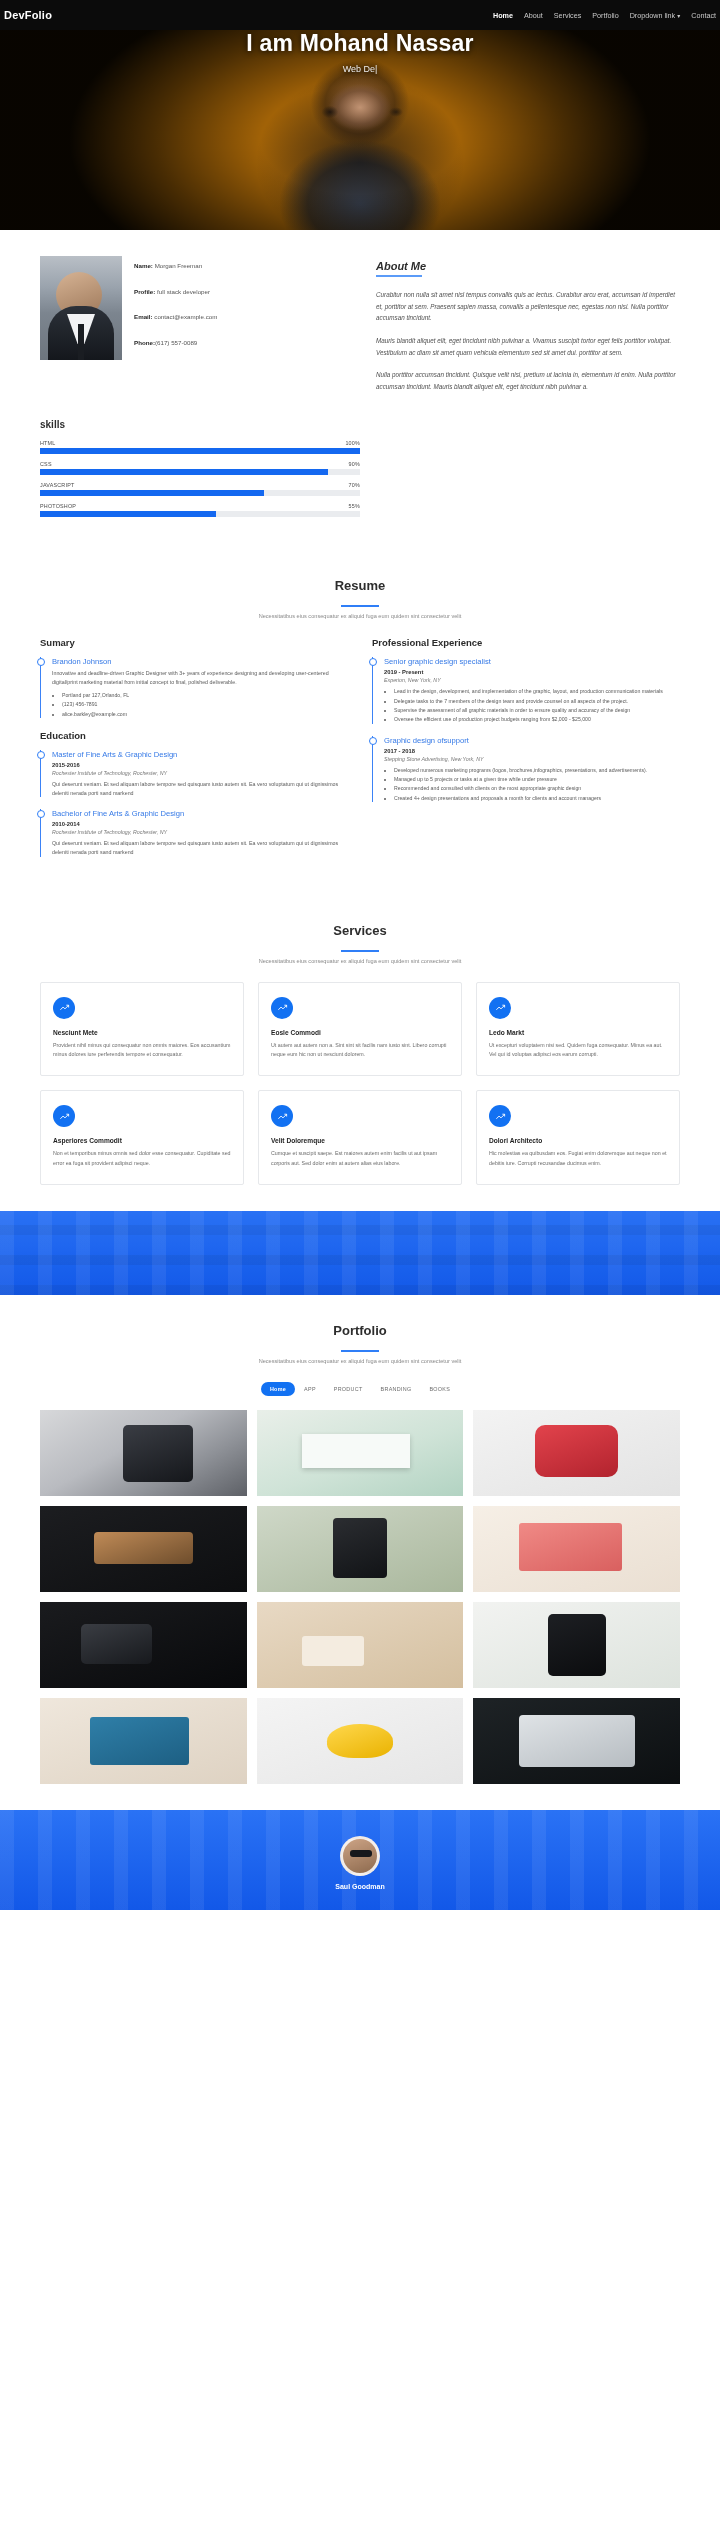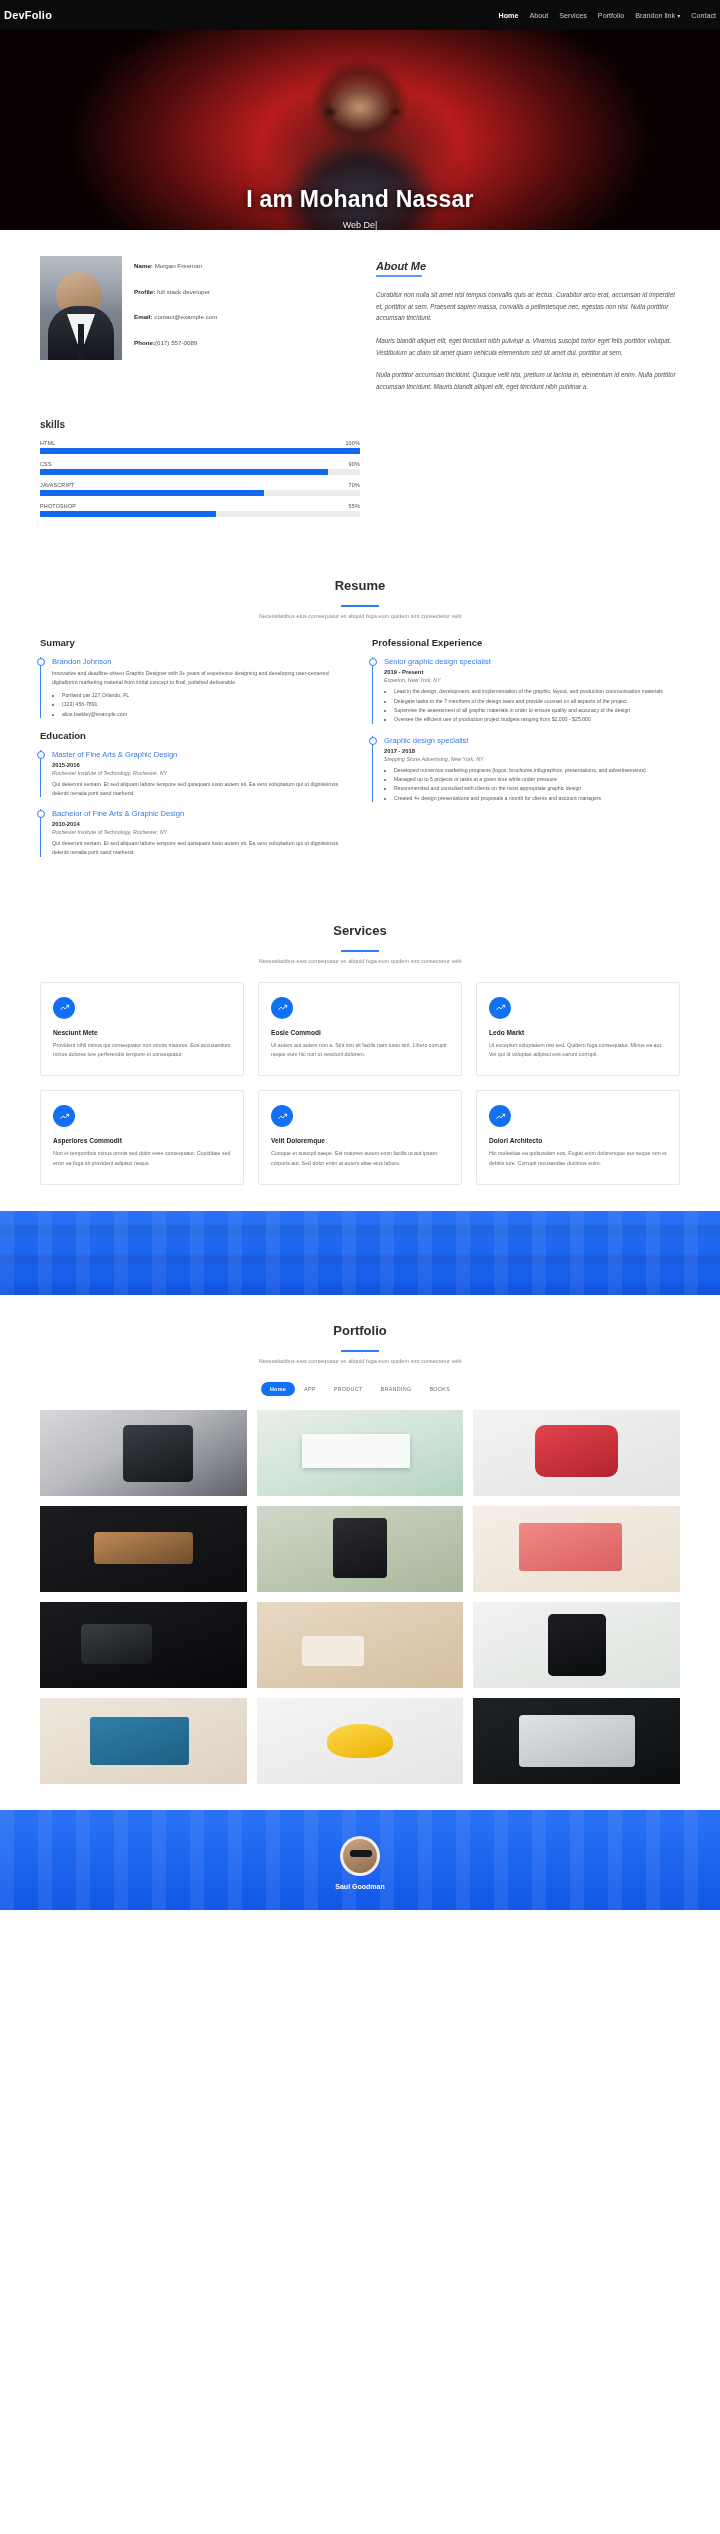--- a/index.html
+++ b/index.html
@@ -41,26 +41,26 @@
     display: inline-block;
     font-size: 6px;
     margin-left: 2px;
     color: #c9c9c9;
   }
 
   
   .hero {
     position: relative;
     height: 200px;
-    background: #b91c1c;
+    background: #a16207;
     overflow: hidden;
     display: flex;
     flex-direction: column;
     align-items: center;
-    justify-content: flex-end;
+    justify-content: flex-start;
   }
   .hero-photo {
     position: absolute;
     left: 50%;
     top: -10px;
     transform: translateX(-50%);
     width: 300px;
     height: 230px;
     background:
       radial-gradient(ellipse 40px 30px at 50% 38%, rgba(196,150,118,.95) 0%, rgba(120,84,62,.6) 55%, rgba(0,0,0,0) 78%),
@@ -381,21 +381,21 @@
 </head>
 <body>
 
 <div class="navbar">
   <div class="brand">DevFolio</div>
   <div class="nav-links">
     <a class="nav-link active" href="#">Home</a>
     <a class="nav-link" href="#">About</a>
     <a class="nav-link" href="#">Services</a>
     <a class="nav-link" href="#">Portfolio</a>
-    <a class="nav-link" href="#"><span>Brandon link</span><span class="caret">▾</span></a>
+    <a class="nav-link" href="#"><span>Dropdown link</span><span class="caret">▾</span></a>
     <a class="nav-link" href="#">Contact</a>
   </div>
 </div>
 
 <div class="hero">
   <div class="hero-photo"></div>
   <div class="hero-vignette"></div>
   <div class="hero-inner">
     <div class="hero-title">I am Mohand Nassar</div>
     <div class="hero-sub"><span>Web De</span><span class="cursor">|</span></div>
@@ -507,21 +507,21 @@
           <div class="r-date">2019 - Present</div>
           <div class="r-place">Experion, New York, NY</div>
           <ul class="r-ul">
             <li>Lead in the design, development, and implementation of the graphic, layout, and production communication materials</li>
             <li>Delegate tasks to the 7 members of the design team and provide counsel on all aspects of the project.</li>
             <li>Supervise the assessment of all graphic materials in order to ensure quality and accuracy of the design</li>
             <li>Oversee the efficient use of production project budgets ranging from $2,000 - $25,000</li>
           </ul>
         </div>
         <div class="r-item">
-          <div class="r-title">Graphic design specialist</div>
+          <div class="r-title">Graphic design ofsupport</div>
           <div class="r-date">2017 - 2018</div>
           <div class="r-place">Stepping Stone Advertising, New York, NY</div>
           <ul class="r-ul">
             <li>Developed numerous marketing programs (logos, brochures,infographics, presentations, and advertisements).</li>
             <li>Managed up to 5 projects or tasks at a given time while under pressure</li>
             <li>Recommended and consulted with clients on the most appropriate graphic design</li>
             <li>Created 4+ design presentations and proposals a month for clients and account managers</li>
           </ul>
         </div>
       </div>

